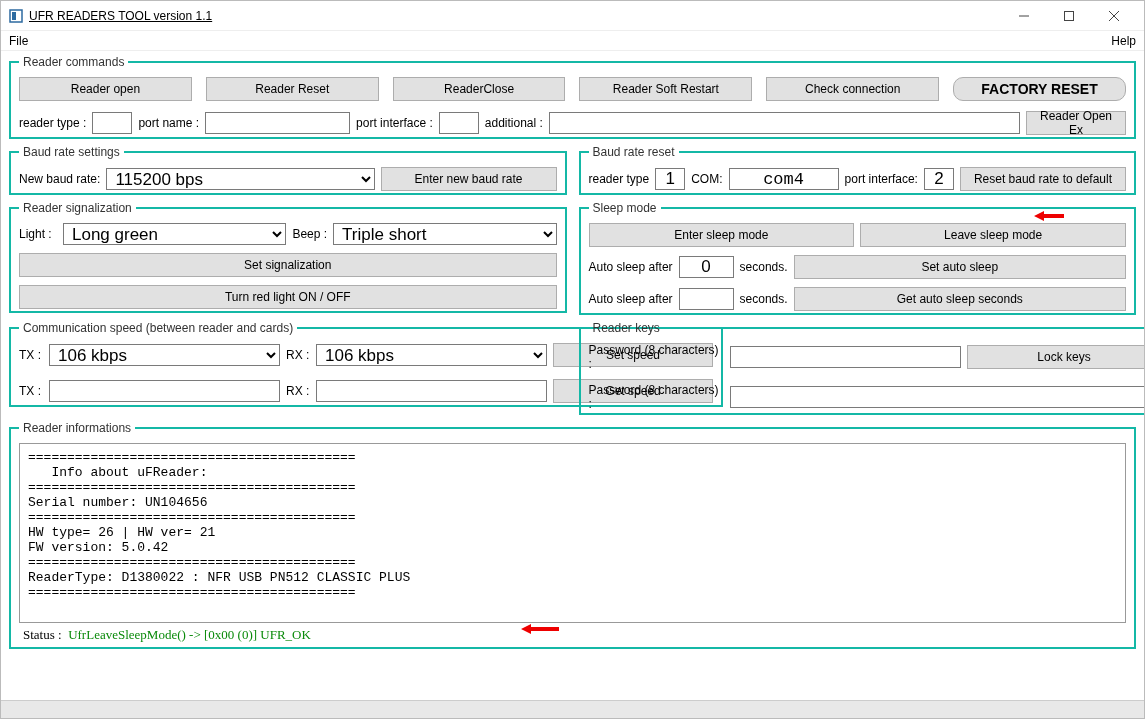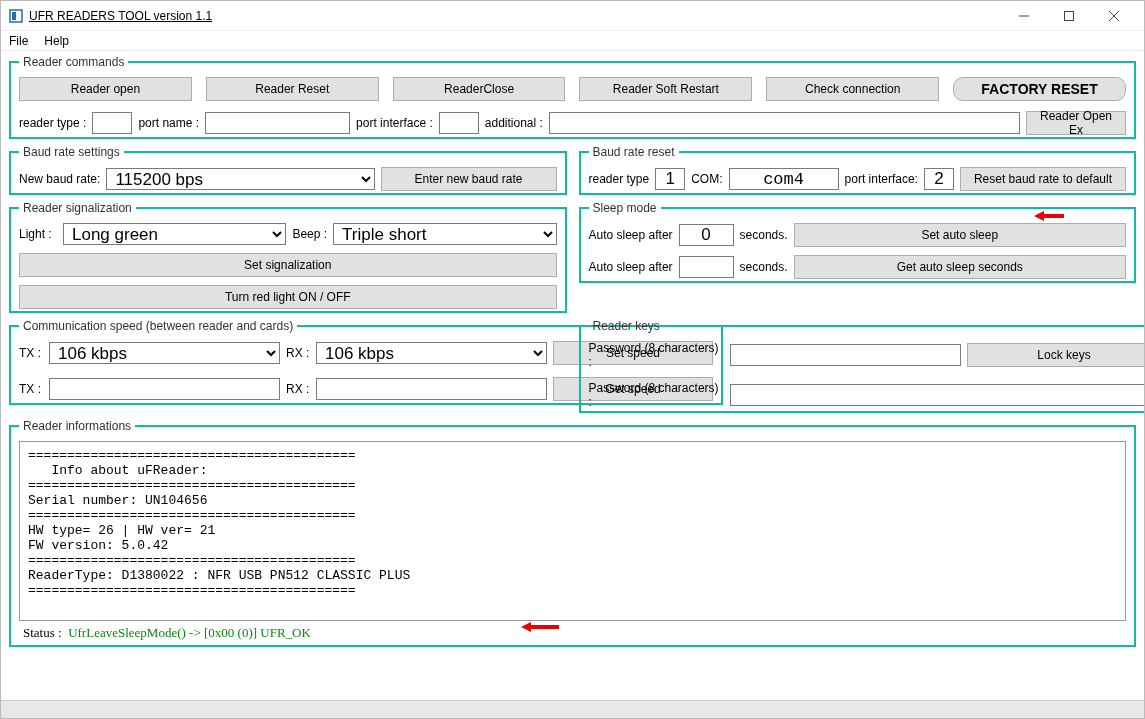--- a/index.html
+++ b/index.html
@@ -35,20 +35,21 @@
   font-size: 14px;
 }
 .menubar {
   height: 20px;
   display: flex;
   align-items: center;
   padding: 0 8px;
   gap: 16px;
   border-bottom: 1px solid #eee;
   font-size: 12px;
+  justify-content: space-between;
 }
 .content { padding: 4px 8px 2px 8px; }
 fieldset {
   border: 2px solid #14b8a6;
   padding: 8px 8px 2px 8px;
   margin-bottom: 6px;
   position: relative;
 }
 legend {
   font-size: 12px;
@@ -218,20 +219,24 @@
       <button class="btn" style="width:100%">Turn red light ON / OFF</button>
     </fieldset>
   </div>
   <div>
     <fieldset style="position:relative">
       <legend>Sleep mode</legend>
       <svg class="arrow" style="top:-6px; right:70px" width="30" height="14">
         <polygon points="0,7 10,2 10,5 30,5 30,9 10,9 10,12" fill="#e00"></polygon>
       </svg>
       <div class="row" style="margin-bottom:8px">
+        <button class="btn" style="flex:1">Enter sleep mode</button>
+        <button class="btn" style="flex:1">Leave sleep mode</button>
+      </div>
+      <div class="row" style="margin-bottom:8px">
         <label>Auto sleep after</label>
         <input type="text" style="width: 55px; text-align: center;" value="0">
         <label>seconds.</label>
         <button class="btn" style="flex:1">Set auto sleep</button>
       </div>
       <div class="row">
         <label>Auto sleep after</label>
         <input type="text" style="width: 55px; text-align: center;" value="">
         <label>seconds.</label>
         <button class="btn" style="flex:1">Get auto sleep seconds</button>

